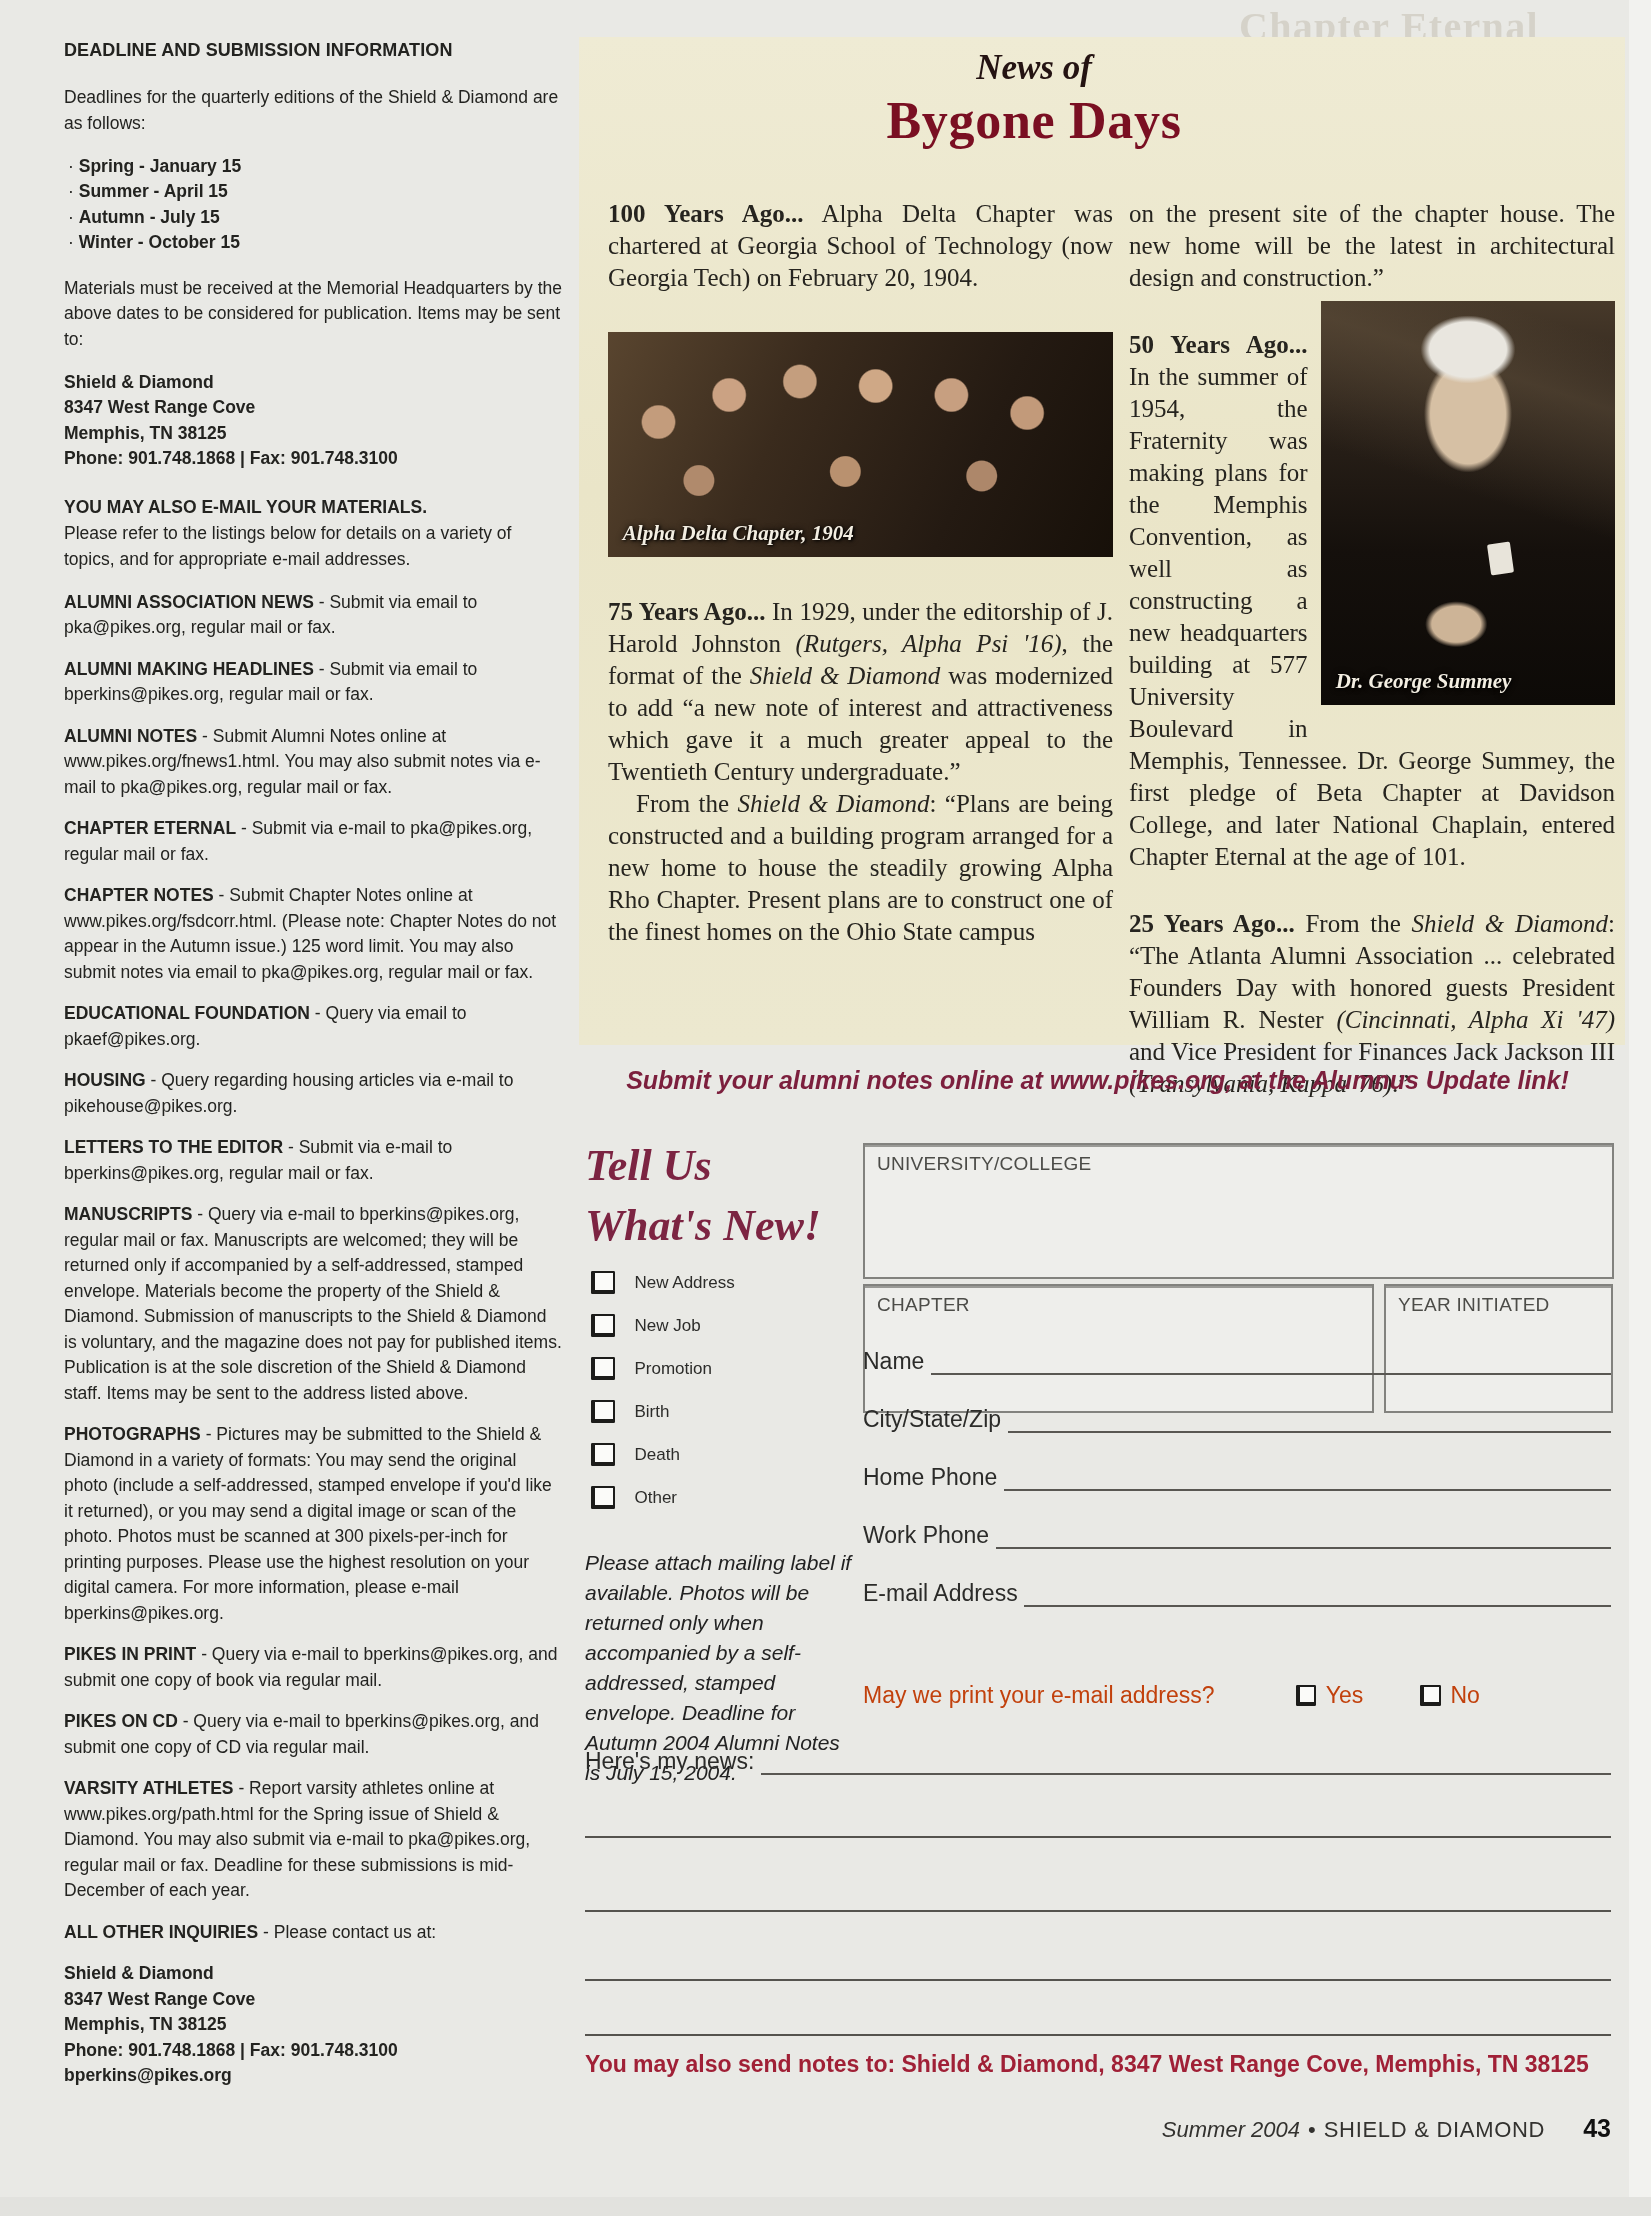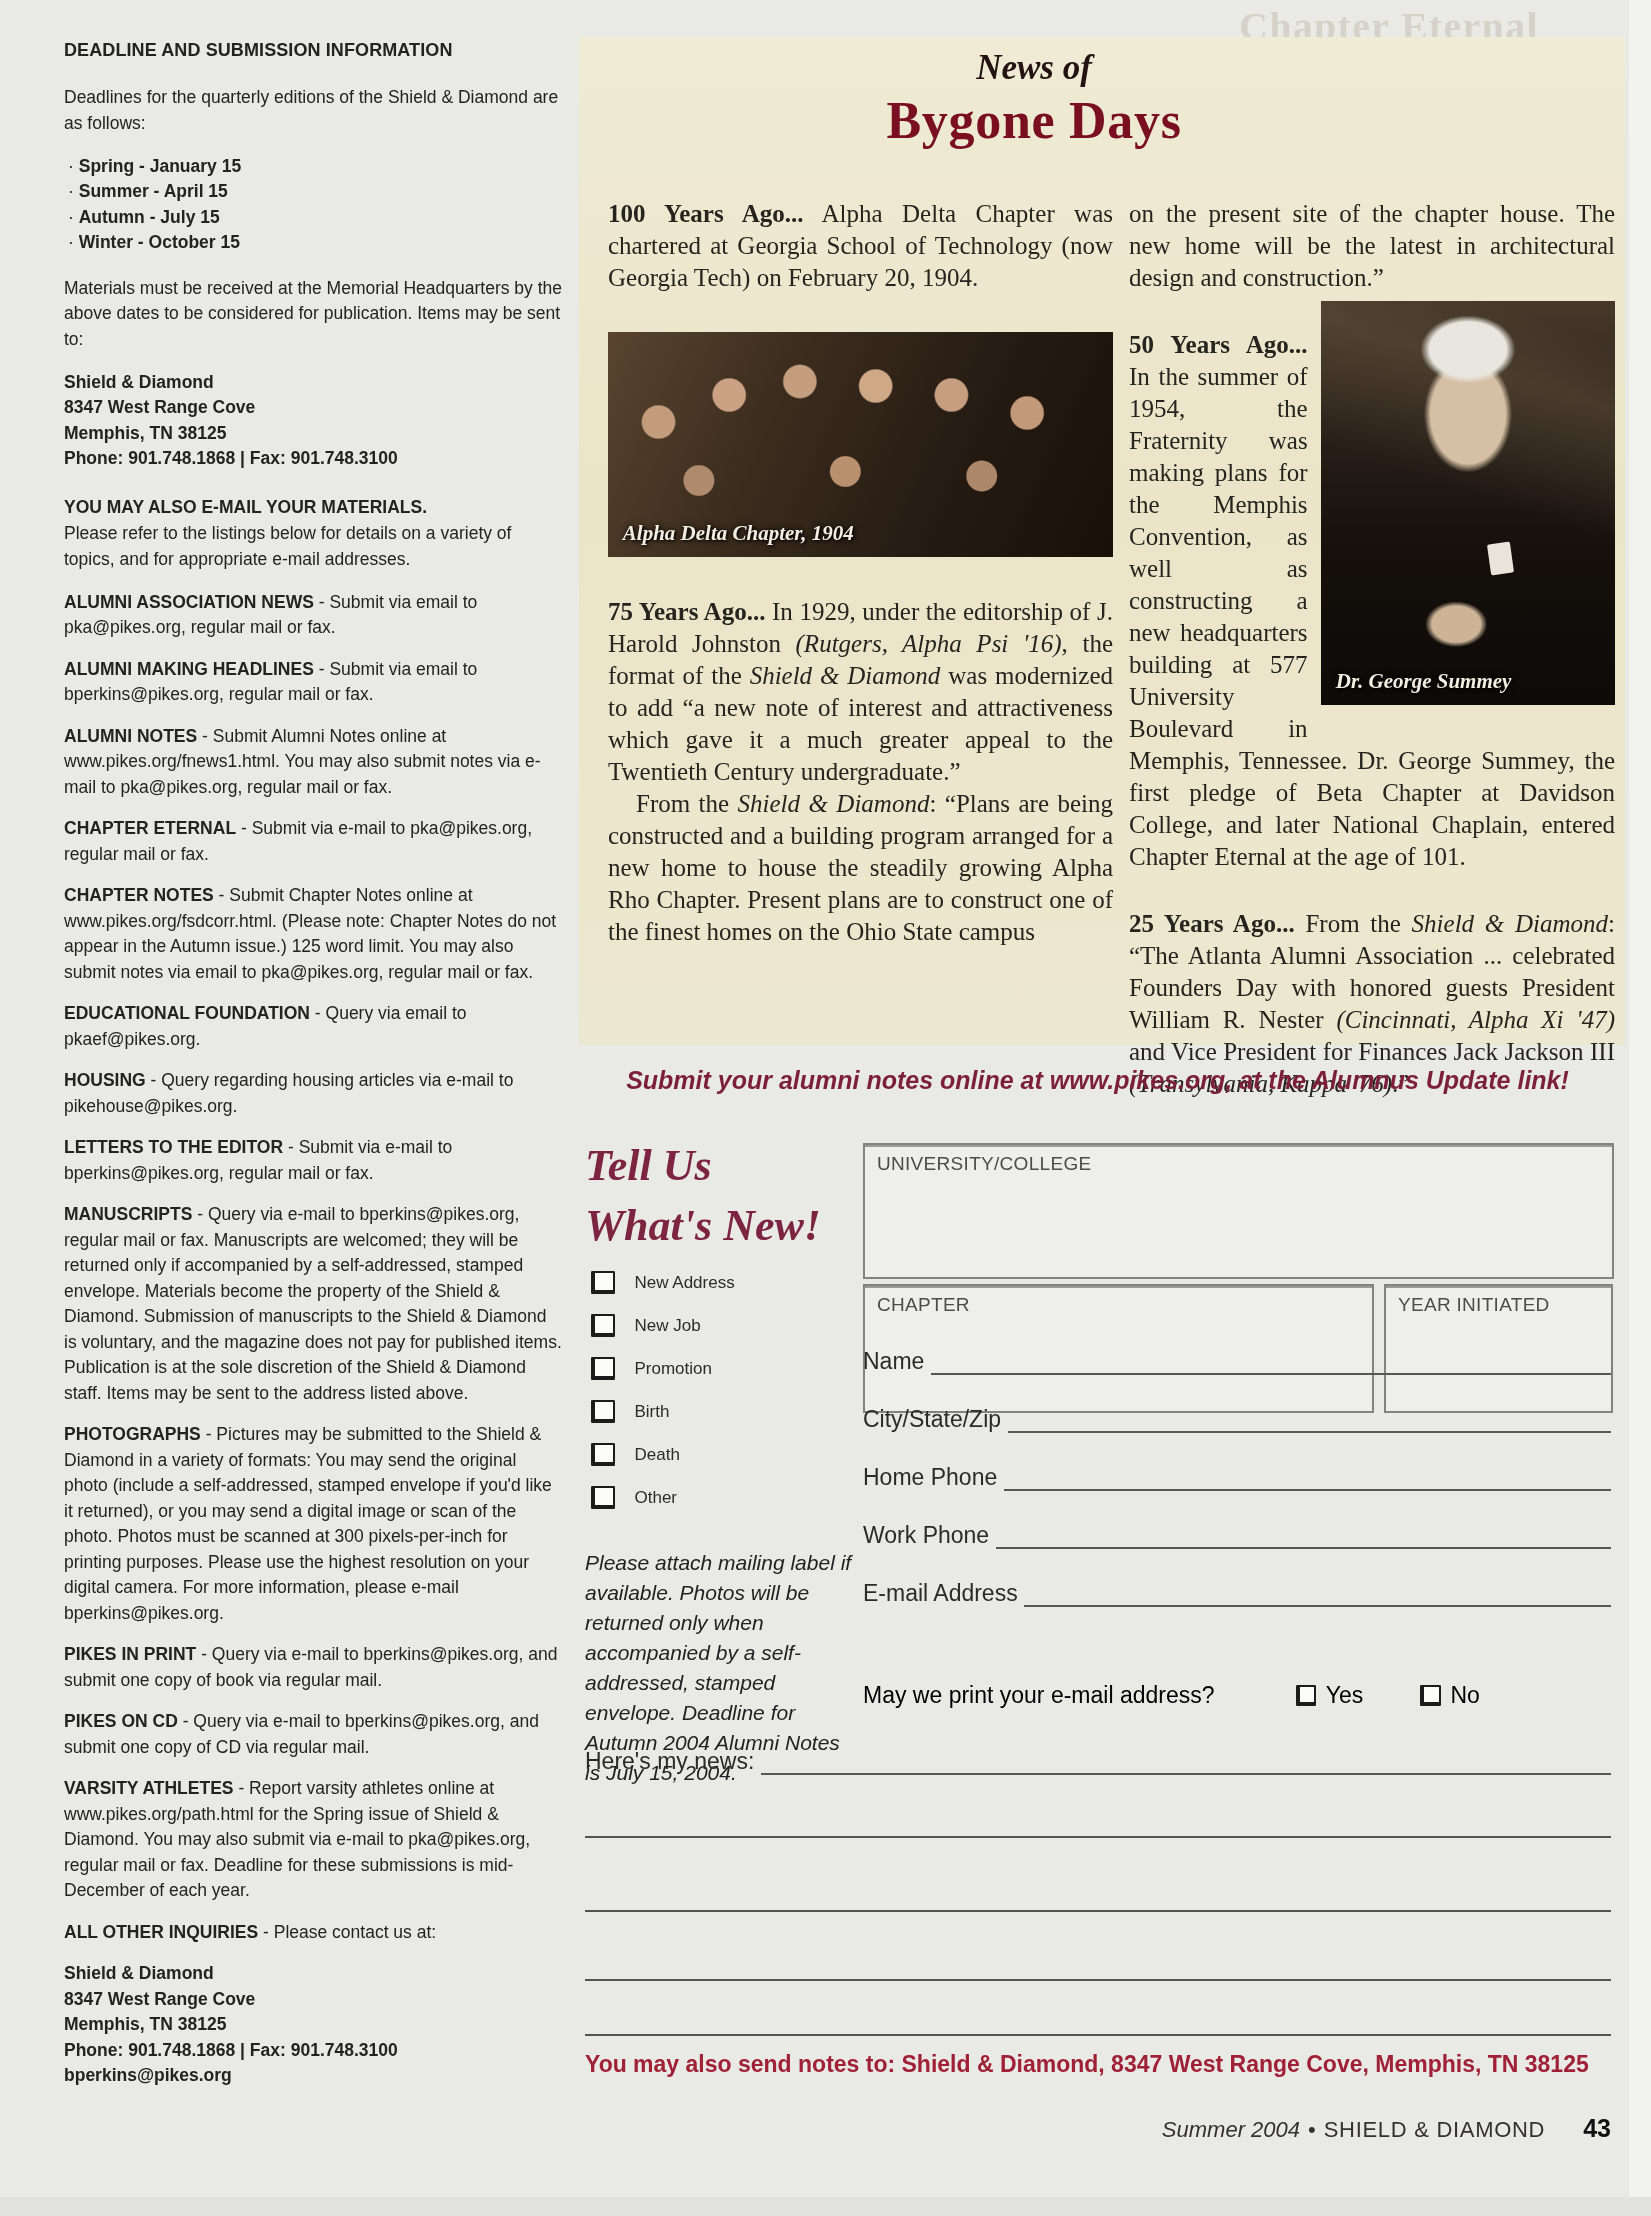--- a/index.html
+++ b/index.html
@@ -85,21 +85,21 @@
   .box-univ{left:863px;top:1143px;width:747px;height:132px;}
   .box-chap{left:863px;top:1284px;width:507px;height:125px;}
   .box-year{left:1384px;top:1284px;width:225px;height:125px;}
 
   .fields{position:absolute;left:863px;top:1317px;width:748px;}
   .frow{display:flex;align-items:flex-end;height:58px;font-size:23px;color:#2b2b29;}
   .flabel{white-space:nowrap;padding-right:6.7px;}
   .fline{flex:1;border-bottom:2px solid #595752;height:27px;}
 
   .mayrow{position:absolute;left:863px;top:1682px;width:748px;display:flex;align-items:center;
-          font-size:23px;color:#000000;}
+          font-size:23px;color:#c2410c;}
   .yn{display:flex;align-items:center;}
   .yn1{margin-left:81px;}
   .yn2{margin-left:57px;}
 
   .newsrow{position:absolute;left:585px;top:1746px;width:1026px;display:flex;align-items:flex-end;
            font-size:23px;color:#2b2b29;}
   .xline{position:absolute;left:585px;width:1026px;border-top:2px solid #55534e;}
 
   .sendnote{position:absolute;left:585px;top:2051px;width:1026px;text-align:left;
             font:700 23px "Liberation Sans",sans-serif;color:#a02036;}

